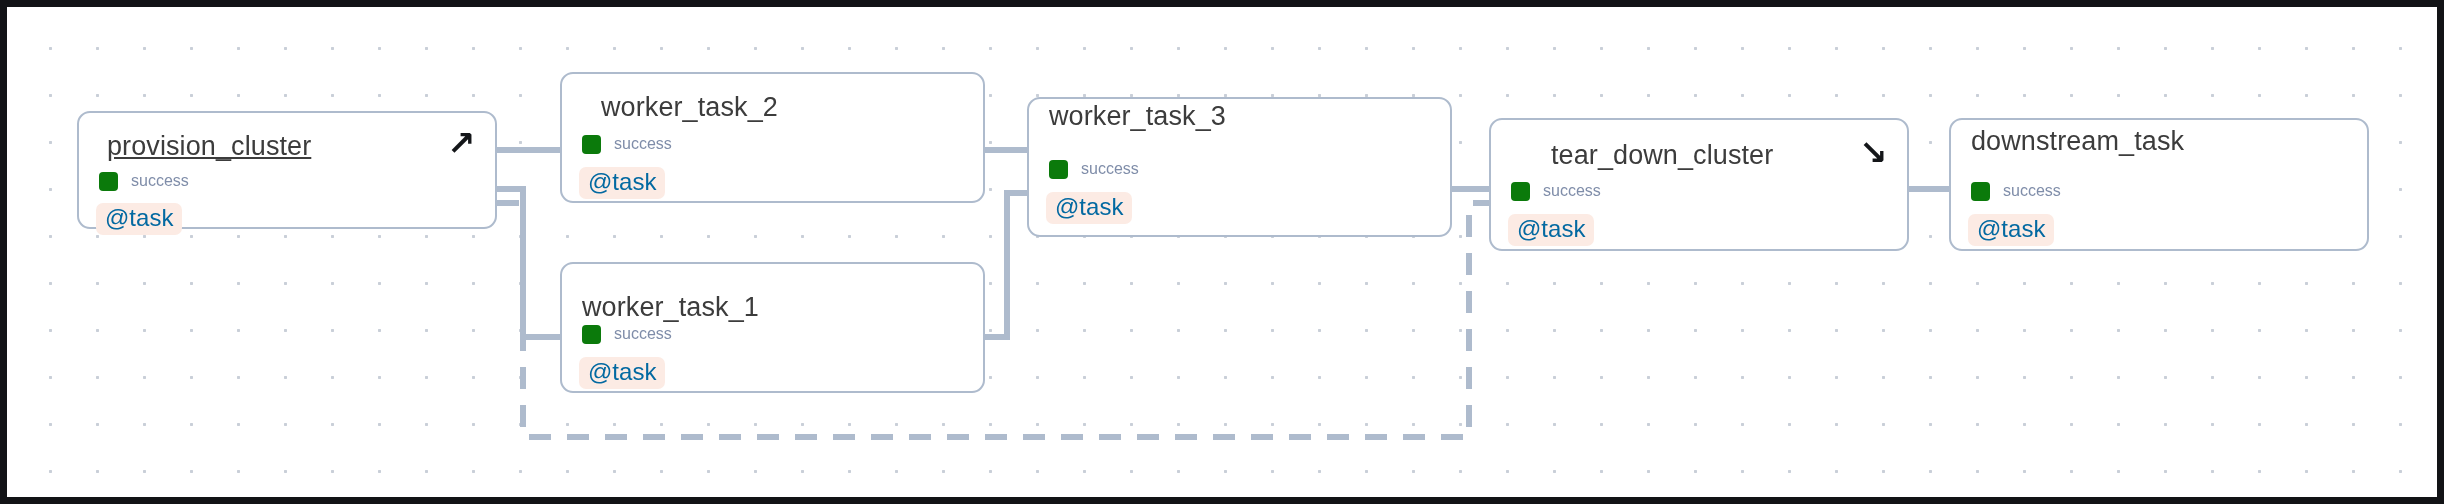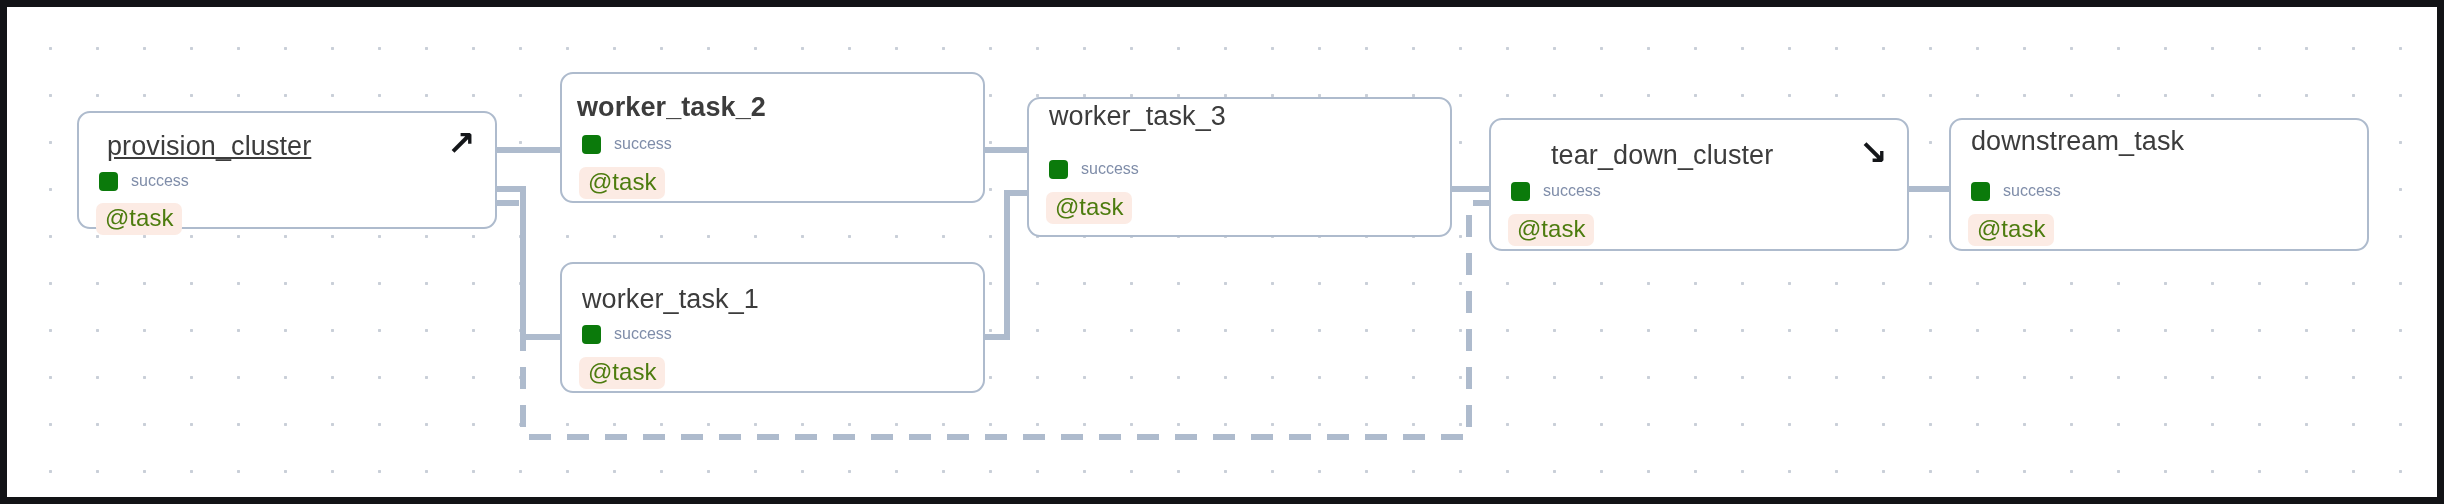--- a/index.html
+++ b/index.html
@@ -18,21 +18,21 @@
   #edges{position:absolute;left:0;top:0;width:2444px;height:504px;}
 
   .node{position:absolute;box-sizing:border-box;background:#ffffff;
         border:2px solid #aebbcd;border-radius:13px;
         box-shadow:0 0 0 0 rgba(0,0,0,0);}
   .node-title{position:absolute;left:22px;color:#3c3c3c;
               font-size:27px;line-height:30px;letter-spacing:.1px;white-space:nowrap;}
   .status-row{position:absolute;left:22px;display:flex;align-items:center;gap:13px;}
   .status-chip{width:19px;height:19px;background:#0b7a0b;border-radius:4px;display:block;}
   .status-text{color:#7f8da9;font-size:16px;line-height:26px;white-space:nowrap;}
-  .task-badge{position:absolute;left:19px;background:#fcebe4;color:#4d7c0f;
+  .task-badge{position:absolute;left:19px;background:#fcebe4;color:#0369a1;
               font-size:24px;line-height:26px;border-radius:7px;
               padding:2px 9px 4px 9px;white-space:nowrap;}
   .corner-arrow{position:absolute;color:#141619;font-size:34px;line-height:34px;
                 font-weight:bold;}
 
   
   #n-provision     {left:70px;  top:104px; width:420px; height:118px;}
   #n-worker2       {left:553px; top:65px;  width:425px; height:131px;}
   #n-worker1       {left:553px; top:255px; width:425px; height:131px;}
   #n-worker3       {left:1020px;top:90px;  width:425px; height:140px;}
@@ -70,29 +70,29 @@
     <div class="node" id="n-provision"></div>
     <div class="node-title" style="left:100px;top:124px;text-decoration:underline;">provision_cluster</div>
     <div class="status-row" style="left:92px;top:161px;">
       <span class="status-chip"></span>
       <span class="status-text">success</span>
     </div>
     <div class="task-badge" style="left:89px;top:196px;">@task</div>
     <div class="corner-arrow" style="left:440px;top:119px;">↗</div>
 
     <div class="node" id="n-worker2"></div>
-    <div class="node-title" style="left:570px;top:85px;font-weight:bold;">worker_task_2</div>
+    <div class="node-title" style="left:594px;top:85px;">worker_task_2</div>
     <div class="status-row" style="left:575px;top:124px;">
       <span class="status-chip"></span>
       <span class="status-text">success</span>
     </div>
     <div class="task-badge" style="left:572px;top:160px;">@task</div>
 
     <div class="node" id="n-worker1"></div>
-    <div class="node-title" style="left:575px;top:277px;">worker_task_1</div>
+    <div class="node-title" style="left:575px;top:285px;">worker_task_1</div>
     <div class="status-row" style="left:575px;top:314px;">
       <span class="status-chip"></span>
       <span class="status-text">success</span>
     </div>
     <div class="task-badge" style="left:572px;top:350px;">@task</div>
 
     <div class="node" id="n-worker3"></div>
     <div class="node-title" style="left:1042px;top:94px;">worker_task_3</div>
     <div class="status-row" style="left:1042px;top:149px;">
       <span class="status-chip"></span>

